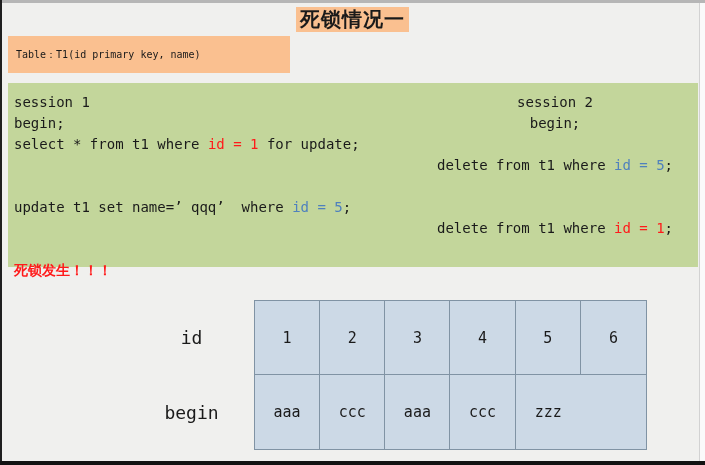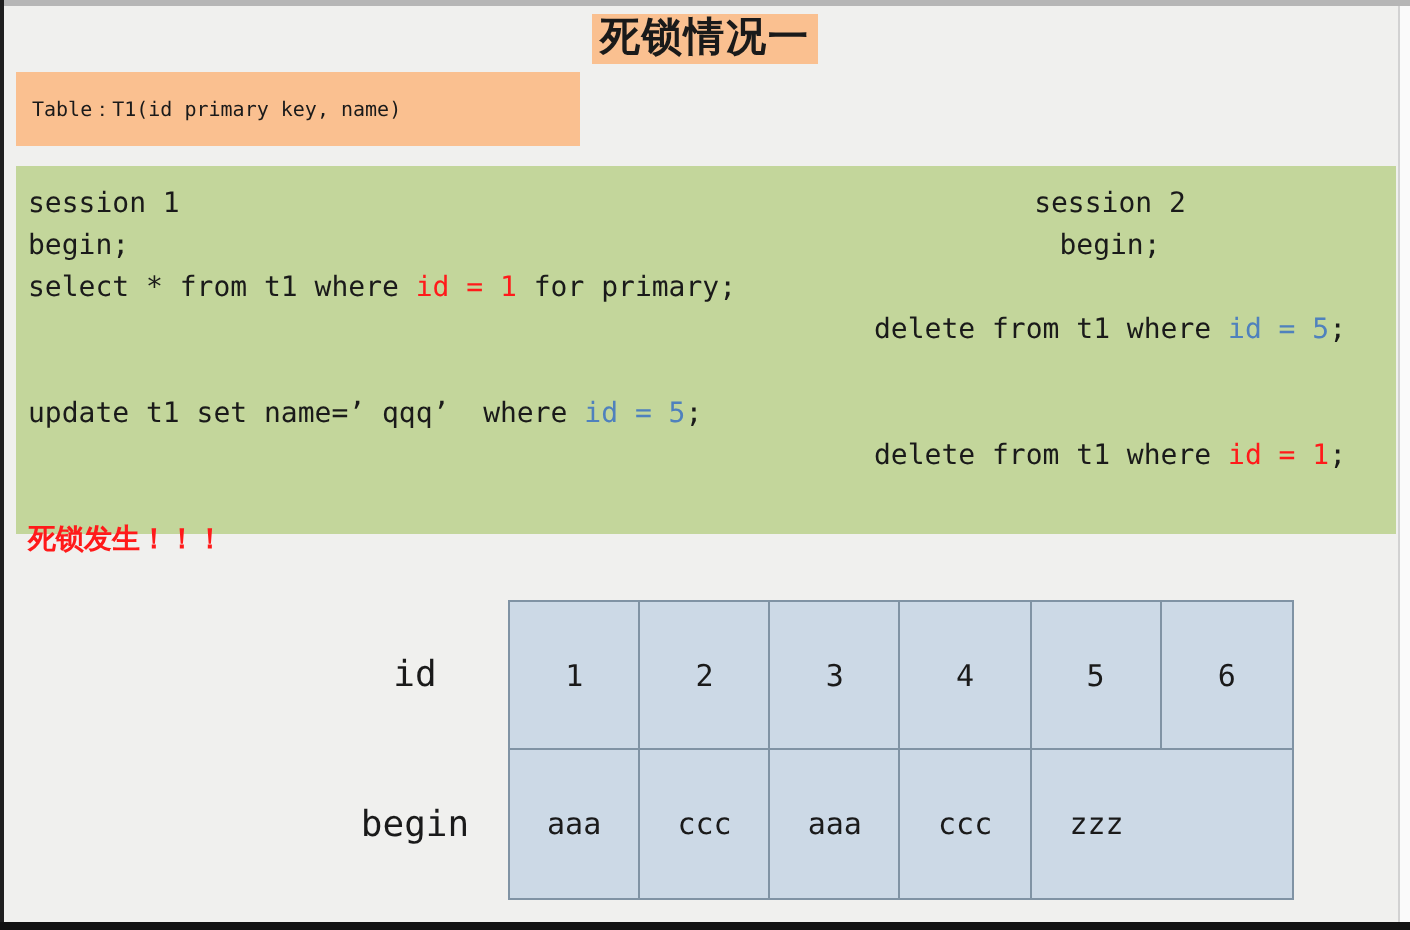--- a/index.html
+++ b/index.html
@@ -24,21 +24,21 @@
   .left-edge   { position: absolute; left: 0; top: 0; width: 2px; height: 465px; background: #1f1f1f; }
   .bottom-edge { position: absolute; left: 0; top: 461px; width: 705px; height: 4px; background: #121212; }
   .right-strip { position: absolute; left: 699px; top: 3px; width: 6px; height: 458px; background: #fafafa; border-left: 1px solid #d2d2d2; }
 
   
   .title-wrap { position: absolute; left: 0; top: 7px; width: 705px; text-align: center; }
   .page-title {
     display: inline-block;
     background: var(--highlight-orange);
     font-size: 20px; font-weight: bold;
-    line-height: 25px; padding: 0 4px; letter-spacing: 1px; font-family: Liberation Serif, serif;
+    line-height: 25px; padding: 0 4px; letter-spacing: 1px;
   }
 
   
   .schema-box {
     position: absolute; left: 8px; top: 36px;
     width: 282px; height: 37px;
     background: var(--highlight-orange);
     font-size: 10px;
     display: flex; align-items: center;
     padding-left: 8px;
@@ -72,21 +72,21 @@
   .cell {
     border-right: 1px solid var(--table-border);
     border-bottom: 1px solid var(--table-border);
     display: flex; align-items: center; justify-content: center;
     font-size: 15px;
   }
   .cell.last-col { border-right: none; }
   .cell.last-row { border-bottom: none; }
 
   .row-label {
-    position: absolute; left: 170px; width: 75px; height: 75px;
+    position: absolute; left: 154px; width: 75px; height: 75px;
     display: flex; align-items: center; justify-content: center;
     font-size: 18px;
   }
   .row-label.lbl-id   { top: 300px; }
   .row-label.lbl-name { top: 375px; }
 </style>
 </head>
 <body>
 
 <div class="top-edge"></div>
@@ -98,21 +98,21 @@
   <span class="page-title">死锁情况一</span>
 </div>
 
 <div class="schema-box">Table：T1(id primary key, name)</div>
 
 <div class="sql-panel">
 
   <div class="sql-col col1">
     <div class="line">session 1</div>
     <div class="line">begin;</div>
-    <div class="line"><span>select * from t1 where </span><span class="red">id = 1</span><span> for primary;</span></div>
+    <div class="line"><span>select * from t1 where </span><span class="red">id = 1</span><span> for update;</span></div>
     <div class="line"></div>
     <div class="line"></div>
     <div class="line"><span>update t1 set name=’ qqq’  where </span><span class="blue">id = 5</span><span>;</span></div>
     <div class="line"></div>
     <div class="line"></div>
     <div class="line deadlock">死锁发生！！！</div>
   </div>
 
   <div class="sql-col col2">
     <div class="line">session 2</div>

